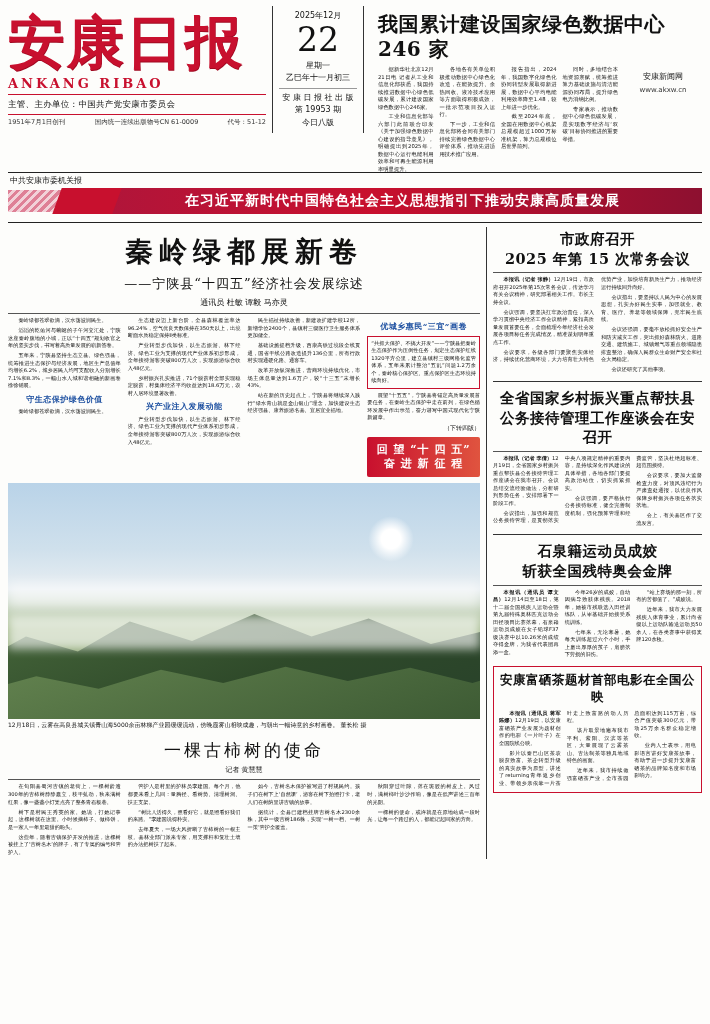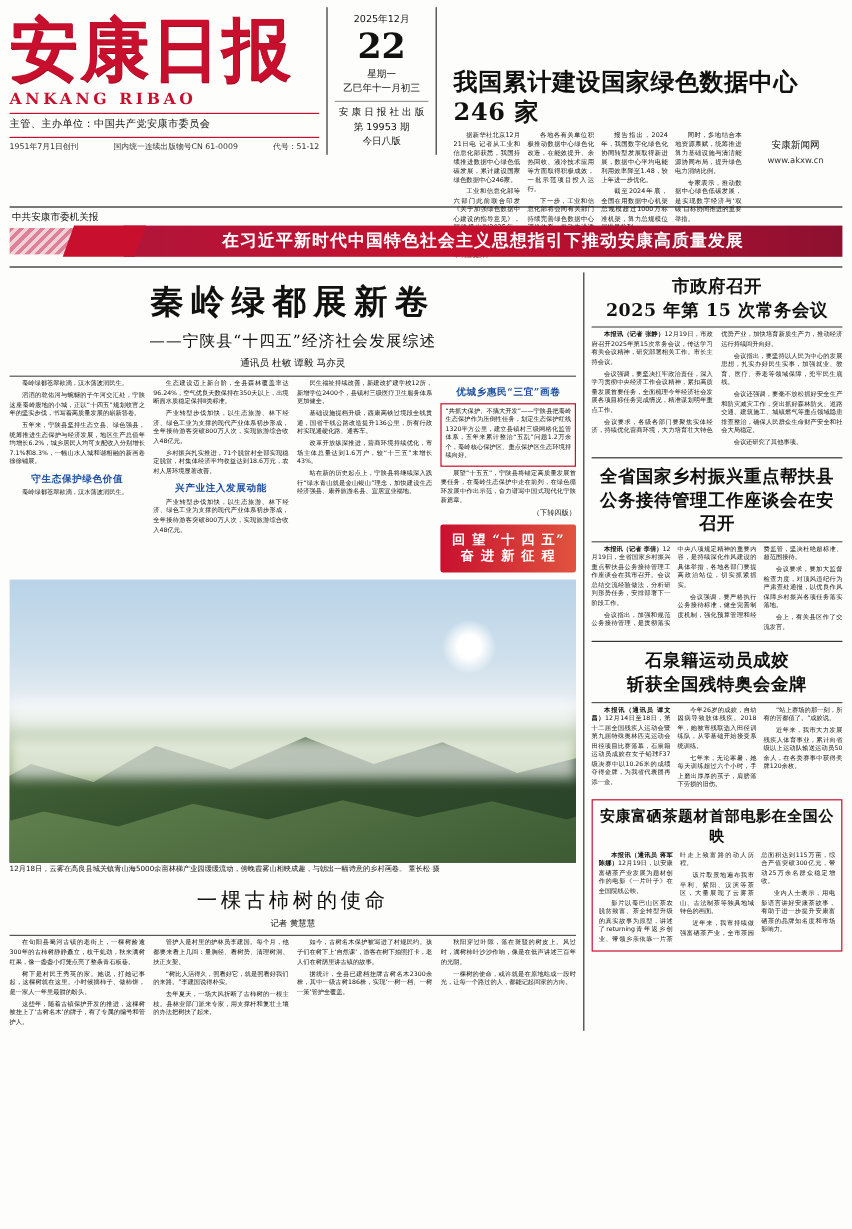--- a/index.html
+++ b/index.html
@@ -38,33 +38,32 @@
   .logo-rule { border-top:1.5px solid #c8102e; margin:3px 0 3px 0;}
   .logo-sub { font-size:8.5px; color:#111; letter-spacing:0.3px; line-height:1.5;}
   .logo-sub2 { font-size:6.5px; color:#333; line-height:1.5; display:flex; justify-content:space-between;}
 
   .date-block {
     width:92px; flex:0 0 92px;
     border-left:1px solid #333; border-right:1px solid #333;
     text-align:center; padding:4px 2px; font-size:8px; line-height:1.55;
     color:#111;
   }
-  .date-big { font-size:29px; font-weight:bold; line-height:1.05; margin:1px 0 2px 0; font-family:"DejaVu Serif",serif;}
+  .date-big { font-size:33px; font-weight:normal; line-height:1.05; margin:1px 0 2px 0; font-family:"DejaVu Serif",serif;}
   .date-line { font-size:8px; }
   .date-sep { border-top:1px solid #999; margin:3px 4px; }
 
   .head-right { flex:1; padding-left:8px; }
   .head-lead {
     font-family:"DejaVu Serif", serif;
     font-weight:bold;
     font-size:20px;
     line-height:1.25;
     letter-spacing:0.5px;
     padding:6px 0 4px 0;
-    margin-top:44px;
   }
   .head-cols { display:flex; gap:6px; font-size:5.3px; line-height:1.42; text-align:justify; }
   .head-cols .col { flex:1; }
   .head-cols .col p { margin:0 0 2px 0; text-indent:2em;}
   .head-meta { width:78px; flex:0 0 78px; text-align:center; font-size:8px; line-height:1.8; padding-top:4px;}
   .head-meta .site { font-size:7px; color:#333;}
 
   
   .banner-wrap { margin-top:2px; height:30px; position:relative; }
   .banner {

